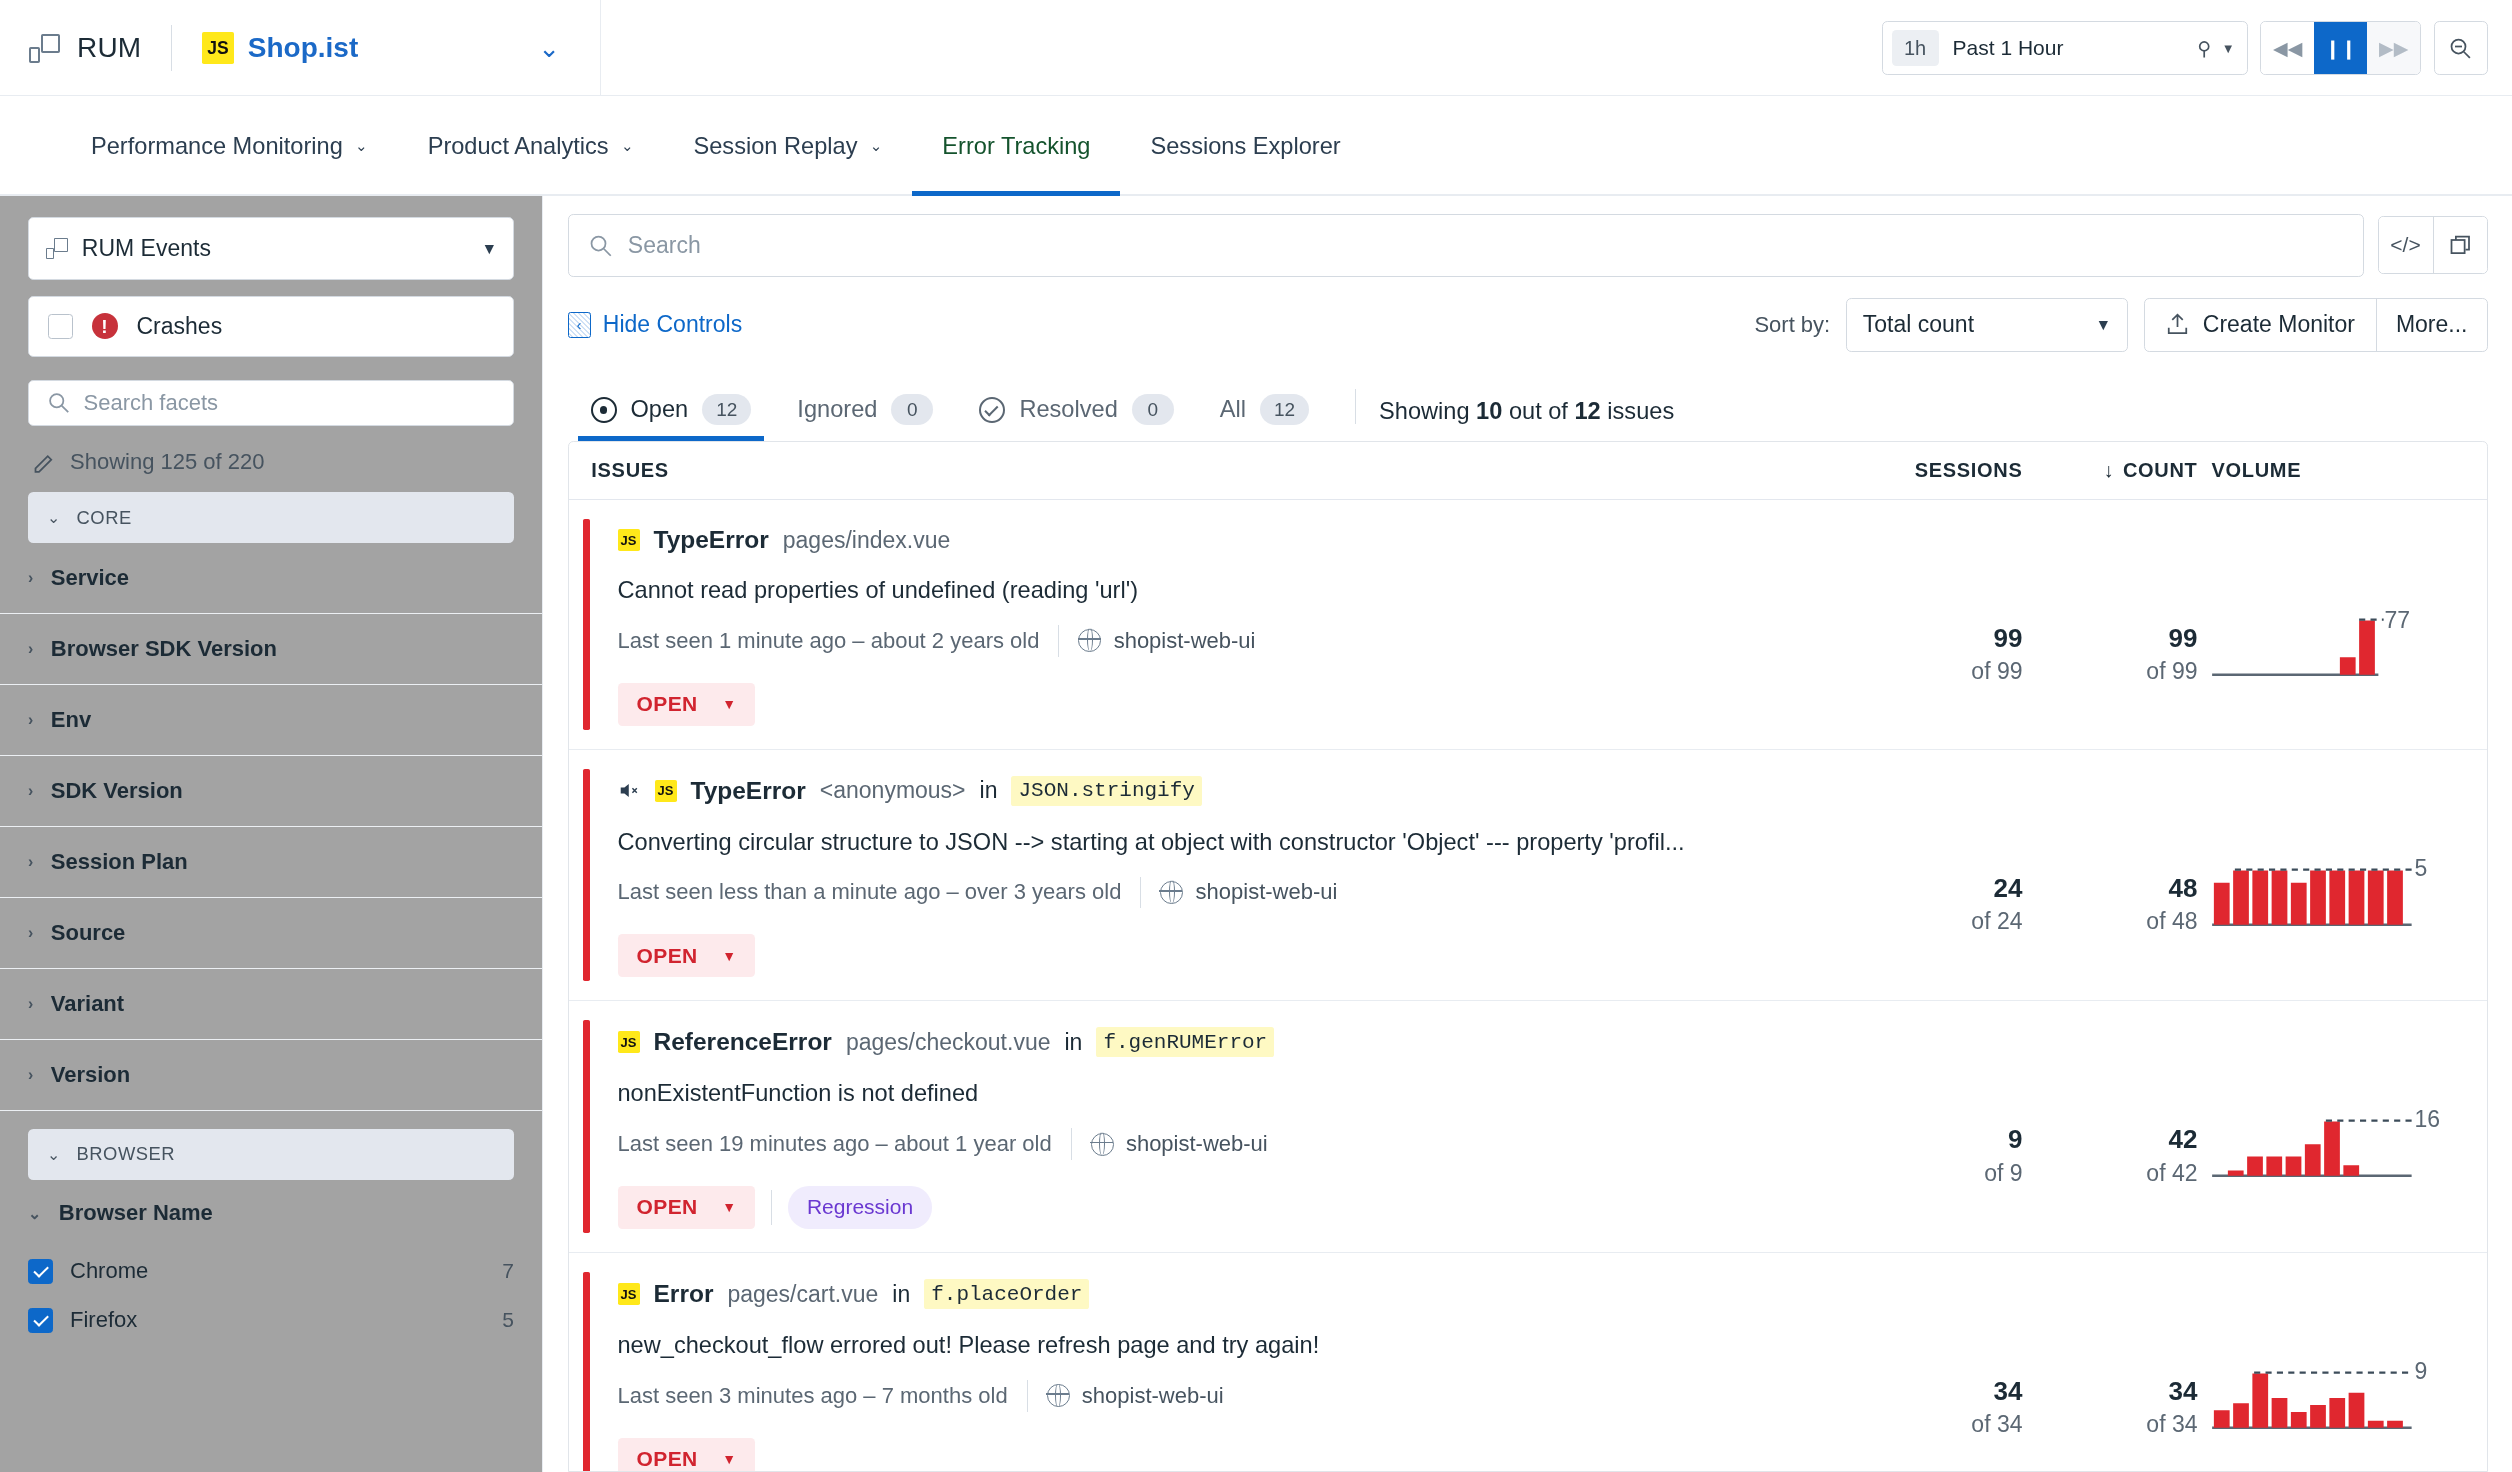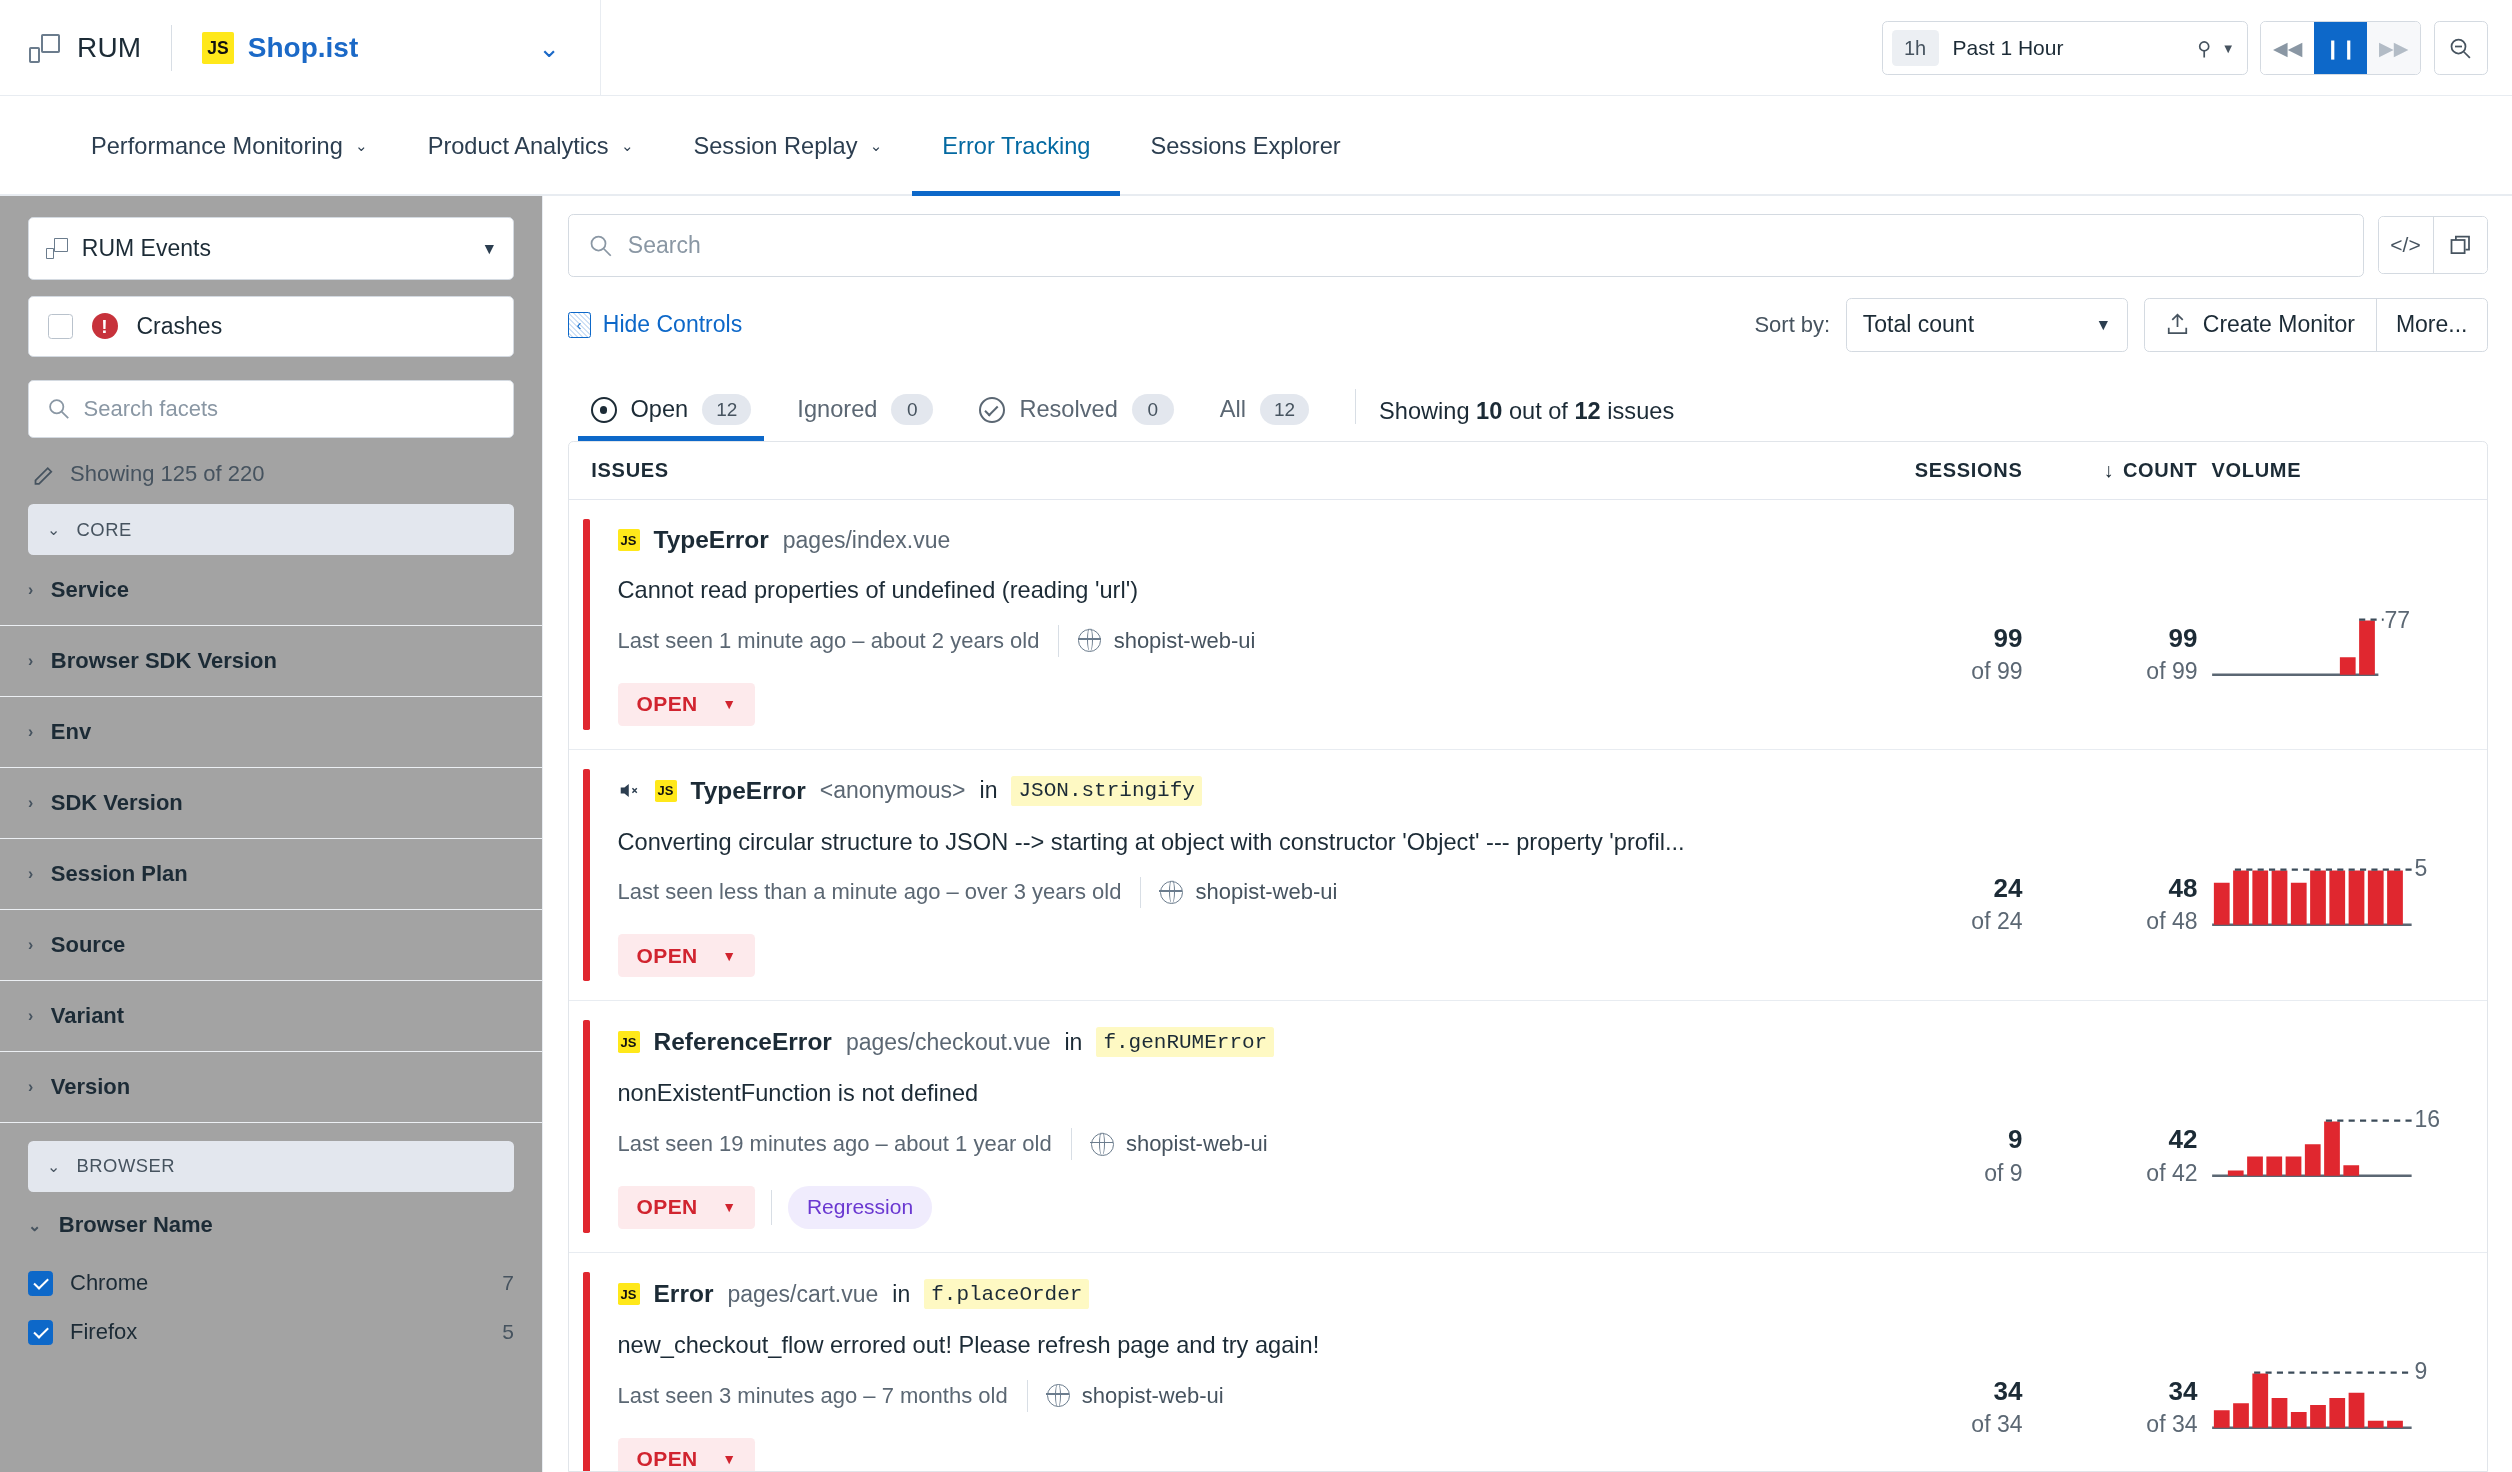--- a/index.html
+++ b/index.html
@@ -76,21 +76,21 @@
     height: 100px; flex:0 0 100px;
     display:flex; align-items:center; gap:0; padding-left: 61px;
     position:relative; background:#fff;
   }
   .navtabs:after { content:""; position:absolute; left:0; right:0; bottom:0; height:1.8px; background:#e8ecf1; }
   .navtab {
     font-size:23.6px; color:#2c3e50; padding: 0 30px; height:100%;
     display:flex; align-items:center; gap:12.3px; position:relative;
   }
   .navtab .tcaret { font-size:15px; color:#2c3e50; }
-  .navtab.active { color:#0369a1; font-weight:400;justify-content:center; }
+  .navtab.active { color:#14532d; font-weight:400;justify-content:center; }
   .navtab.active:after {
     content:""; position:absolute; left:0; right:0; bottom:0; height:5.3px; background:#0d68c9; z-index:2;
   }
 
   
   .body { flex:1; display:flex; min-height:0; }
 
   
   .sidebar {
     width: 543px; flex:0 0 543px; padding: 21px 0 0 0;
@@ -118,21 +118,21 @@
     border:solid #fff; border-width:0 2.6px 2.6px 0; transform:rotate(45deg);
   }
   .crash-icon {
     width:26px; height:26px; border-radius:50%; background:#c7323b; color:#fff;
     display:flex; align-items:center; justify-content:center; font-size:19px; font-weight:700; line-height:1;
   }
   .mute-icon { font-size:21px; color:#2c3e50; display:flex; align-items:center; gap:1.8px; }
   .toggle-row .tlbl { font-size:23px; color:#1c2b36; }
 
   .facet-search {
-    height:58px; border:0.9px solid #d4dae1; border-radius:5.3px; margin-top:23px;
+    height:46px; border:0.9px solid #d4dae1; border-radius:5.3px; margin-top:23px;
     display:flex; align-items:center; padding: 0 17.5px; gap:14px; background:#fff;
   }
   .facet-search .ph { font-size:22px; color:#8a97a4; }
   .showing-row { display:flex; align-items:center; gap:14px; margin-top:23px; padding-left:3.5px; }
   .showing-row .txt { font-size:22px; color:#46535f; }
 
   .group-head {
     margin-top:17.5px; height:51px; background:#e3e7ee; border-radius:5.3px;
     display:flex; align-items:center; gap:15.8px; padding-left:19px;
     font-size:18.4px; color:#46535f; letter-spacing:0.5px;

